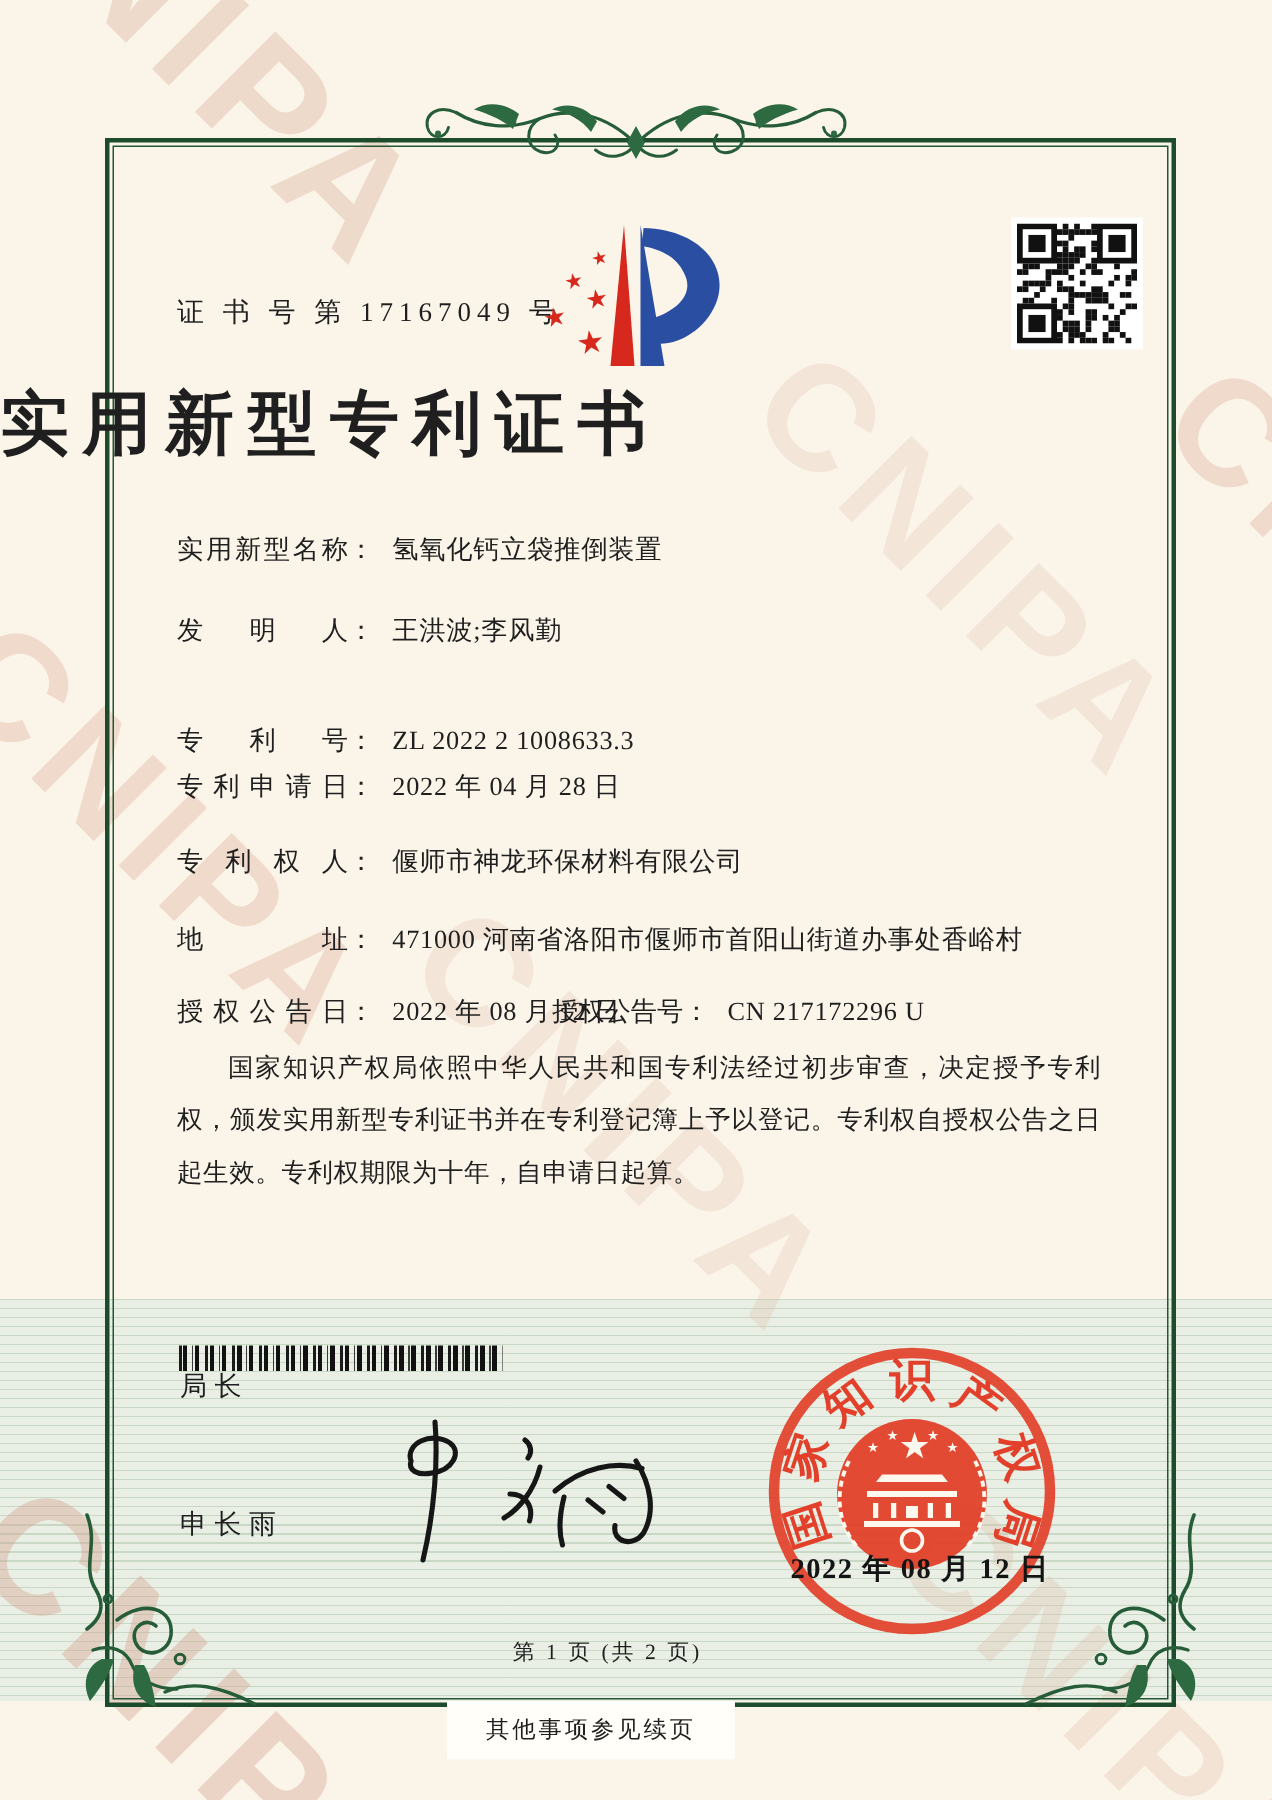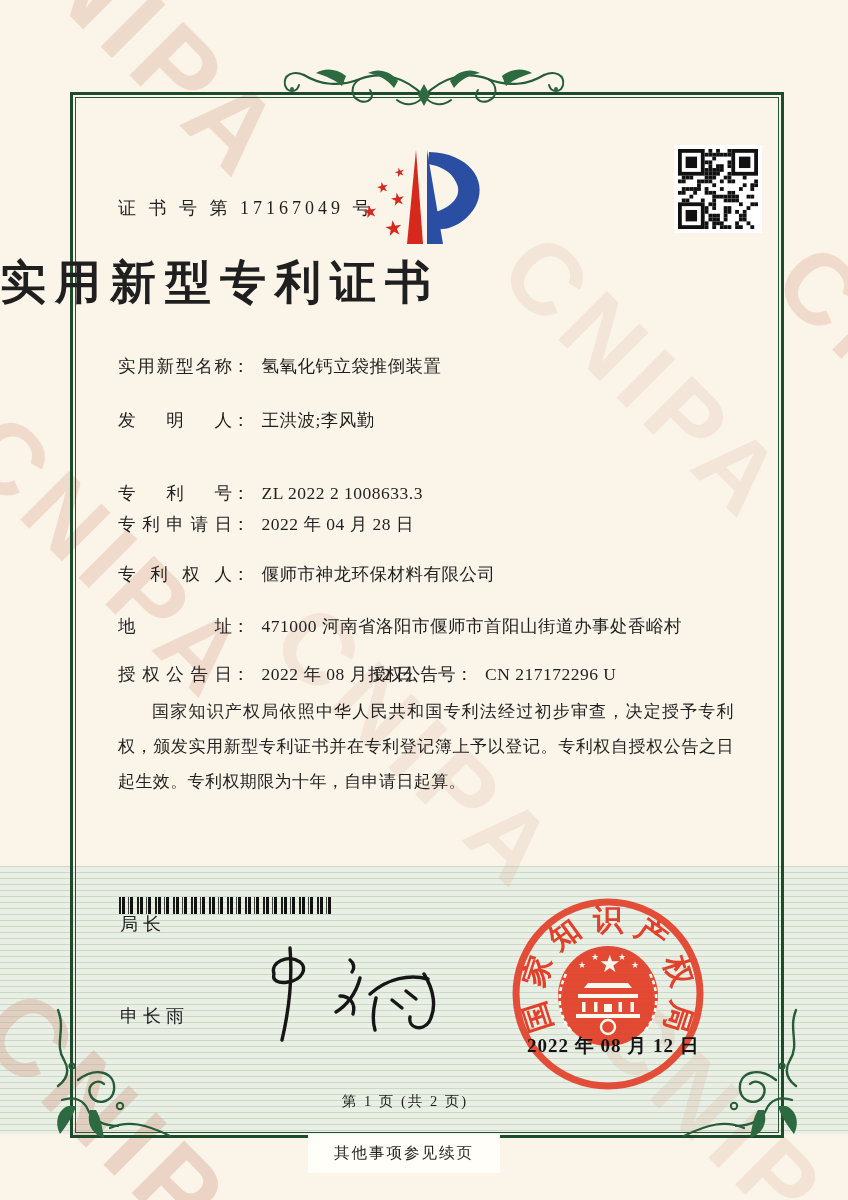--- a/index.html
+++ b/index.html
@@ -56,21 +56,21 @@
   .sign-role{position:absolute;left:120px;top:912px;font-size:18px;letter-spacing:5px;}
   .sign-name{position:absolute;left:120px;top:1004px;font-size:18px;letter-spacing:5px;}
   .sign-svg{position:absolute;left:252px;top:944px;}
   .seal{position:absolute;left:505px;top:891px;}
   #sealRing text{font-size:30px;font-weight:700;fill:#e2402a;
                  font-family:"Liberation Serif","DejaVu Serif",serif;}
   .seal-date{position:absolute;left:527px;top:1033px;font-size:19px;font-weight:600;
              letter-spacing:1px;color:#141414;z-index:5;}
   .page-num{position:absolute;left:0;top:1092px;width:810px;text-align:center;
             font-size:14.5px;letter-spacing:2px;}
-  .cont-note{position:absolute;left:404px;top:1134px;transform:translateX(-50%);
+  .cont-note{position:absolute;left:394px;top:1134px;transform:translateX(-50%);
              background:#fffef8;padding:9px 26px;font-size:15.5px;letter-spacing:2px;white-space:nowrap;}
   .green-stroke{stroke:#265c38;fill:none;stroke-linecap:round;}
 </style>
 </head>
 <body>
 
 <div class="page">
 
   <div class="band"></div>
 

